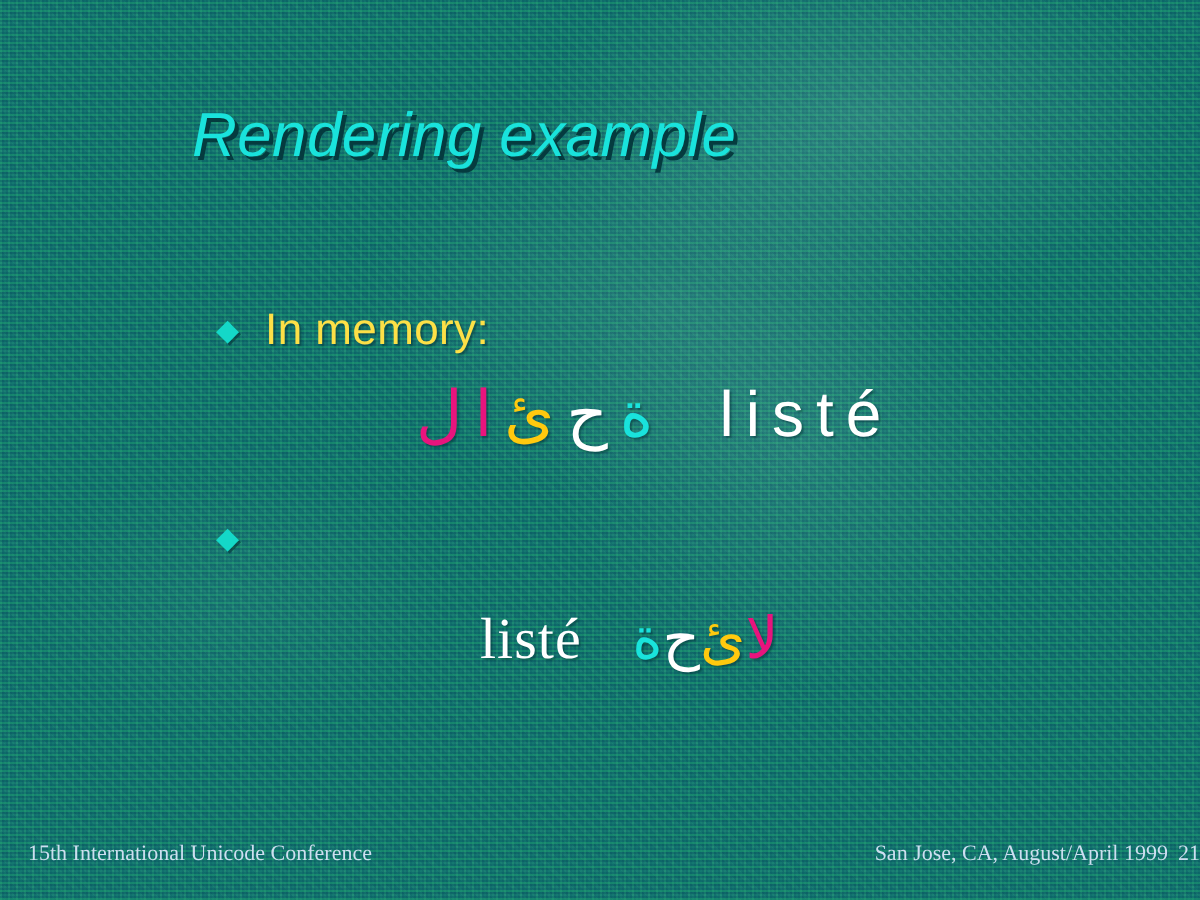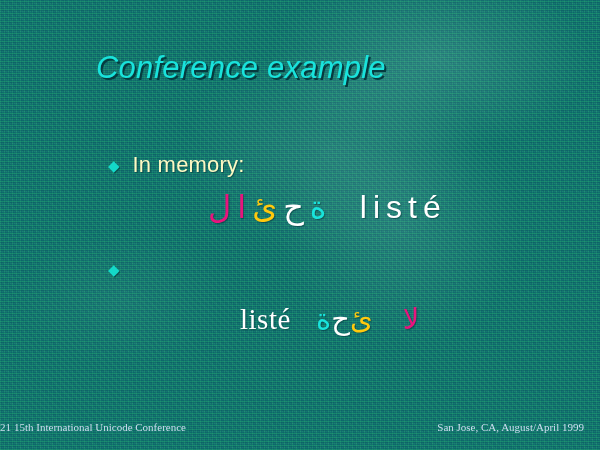--- a/index.html
+++ b/index.html
@@ -81,21 +81,21 @@
   #bullet-row-2 { left: 108px; top: 262px; }
 
   .bullet-marker {
     color: #14d8c8;
     font-size: 15px;
     line-height: 1;
     margin-right: 13px;
     text-shadow: 1px 1px 0 rgba(4,46,50,0.55);
   }
   .bullet-text {
-    color: #fef9c3;
+    color: #fde047;
     font-size: 22px;
     letter-spacing: 0.2px;
     text-shadow: 1px 1px 1px rgba(3,44,48,0.5);
   }
 
   
   .sample-line {
     position: absolute;
     white-space: nowrap;
   }
@@ -157,57 +157,57 @@
     position: absolute;
     left: 14px;
     top: 0;
     white-space: nowrap;
   }
   #footer-center {
     position: absolute;
     left: 0;
     right: 0;
     top: 0;
-    text-align: left;
+    text-align: right;
   }
   #footer-right {
     position: absolute;
     right: 16px;
     top: 0;
     white-space: nowrap;
   }
 </style>
 </head>
 <body>
 
 <div id="slide">
 
   <div id="bg-texture"></div>
   <div id="bg-haze"></div>
 
-  <div id="title" style="color: rgb(25, 227, 220);">Conference example</div>
+  <div id="title" style="color: rgb(25, 227, 220);">Rendering example</div>
 
   <div class="bullet-row" id="bullet-row-1">
     <span class="bullet-marker" style="color: rgb(20, 216, 200);">◆</span>
     <span class="bullet-text">In memory:</span>
   </div>
 
   <div class="sample-line" id="memory-sample">
     <span class="arabic-run arabic-logical">
       <span class="arabic-glyph" style="color: rgb(232, 20, 125);">ل</span><span class="arabic-glyph" style="color: rgb(232, 20, 125);">ا</span><span class="arabic-glyph" style="color: rgb(255, 201, 14);">ئ</span><span class="arabic-glyph" style="color: rgb(255, 255, 255);">ح</span><span class="arabic-glyph" style="color: rgb(25, 227, 220);">ة</span>
     </span><span class="latin-sans">listé</span>
   </div>
 
   <div class="bullet-row" id="bullet-row-2">
     <span class="bullet-marker" style="color: rgb(20, 216, 200);">◆</span>
   </div>
 
   <div class="sample-line" id="display-sample">
     <span class="latin-serif">listé</span><span class="arabic-run arabic-logical">
-      <span class="arabic-glyph" style="color: rgb(25, 227, 220);">ة</span><span class="arabic-glyph" style="color: rgb(255, 255, 255);">ح</span><span class="arabic-glyph" style="color: rgb(255, 201, 14);">ئ</span><span class="arabic-glyph" style="color: rgb(232, 20, 125); margin-left: 30px;">لا</span>
+      <span class="arabic-glyph" style="color: rgb(25, 227, 220);">ة</span><span class="arabic-glyph" style="color: rgb(255, 255, 255);">ح</span><span class="arabic-glyph" style="color: rgb(255, 201, 14);">ئ</span><span class="arabic-glyph" style="color: rgb(232, 20, 125);">لا</span>
     </span>
   </div>
 
   <div id="footer">
     <span id="footer-left">15th International Unicode Conference</span>
     <span id="footer-center">21</span>
     <span id="footer-right">San Jose, CA, August/April 1999</span>
   </div>
 
 </div>

